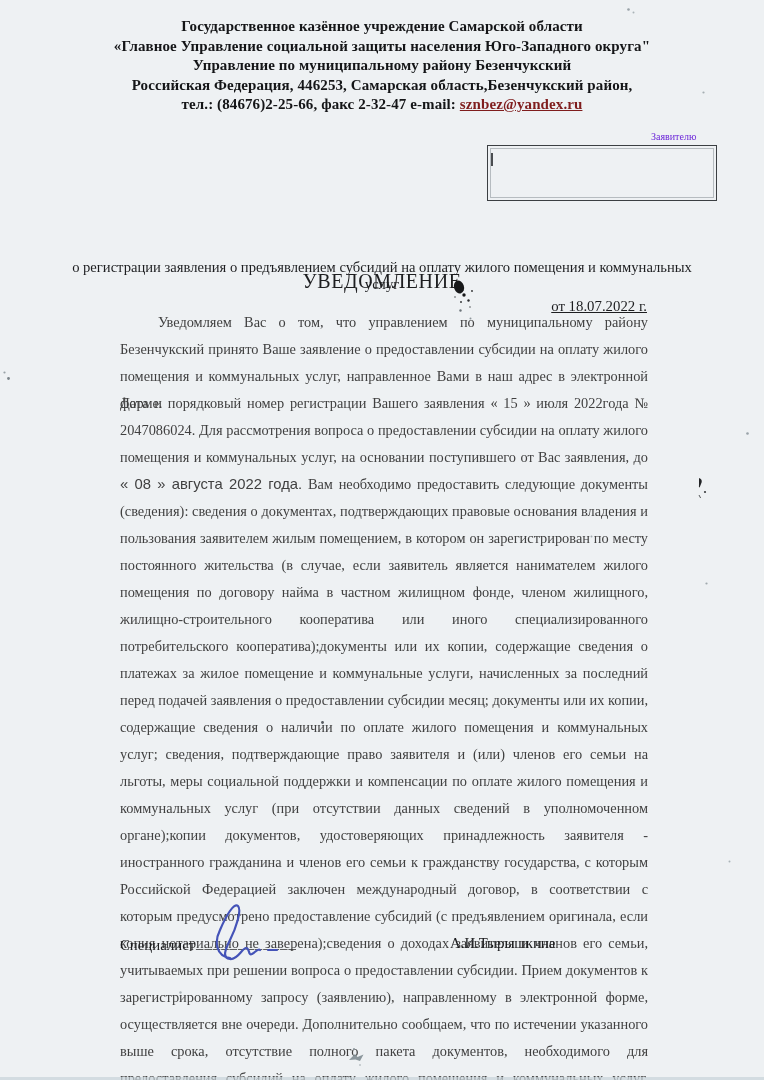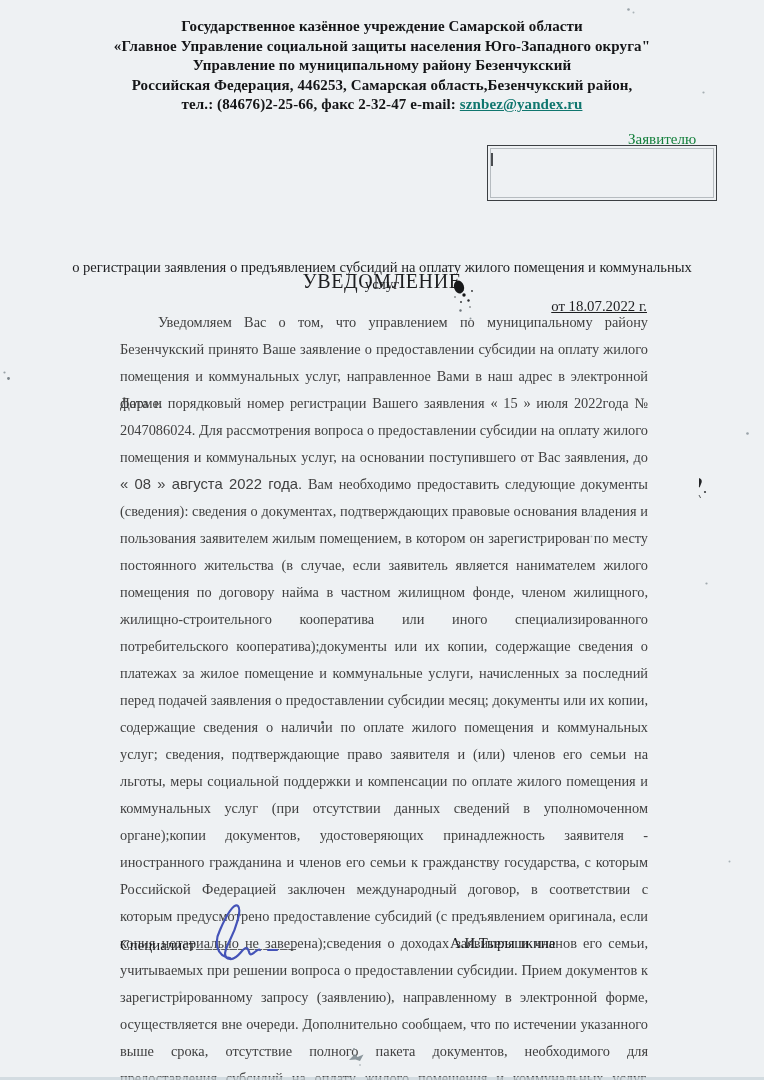--- a/index.html
+++ b/index.html
@@ -15,26 +15,26 @@
     content:"";position:absolute;left:0;right:0;bottom:0;height:3px;
     background:#c7d3d8;opacity:.7;
   }
   
   .letterhead{
     position:absolute;top:17px;left:0;width:764px;
     text-align:center;font-weight:bold;font-size:15px;line-height:19.5px;
     letter-spacing:.1px;color:#141517;
   }
   .letterhead .email{
-    font-weight:bold;text-decoration:underline;color:#0f766e;
+    font-weight:bold;text-decoration:underline;color:#7f1d1d;
   }
   
   .recipient-label{
-    position:absolute;top:131px;left:628px;
-    font-size:15px;color:#15803d;
+    position:absolute;top:131px;left:651px;
+    font-size:10px;color:#6d28d9;
   }
   .recipient-box{
     position:absolute;top:145px;left:487px;width:228px;height:54px;
     border:1.6px solid #3b3f42;background:transparent;
   }
   .recipient-box .inner{
     position:absolute;inset:2px;border:1px solid #b6bcc0;
   }
   .recipient-box .tick{
     position:absolute;left:3px;top:7px;width:2px;height:13px;background:#4a4d50;

